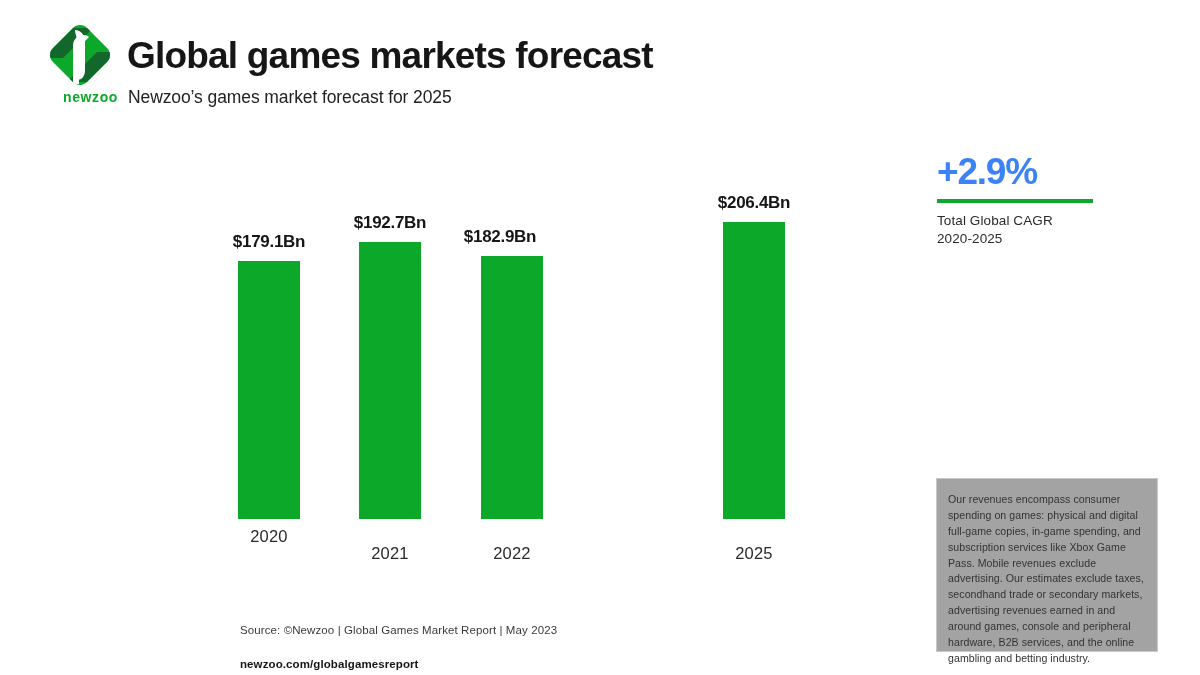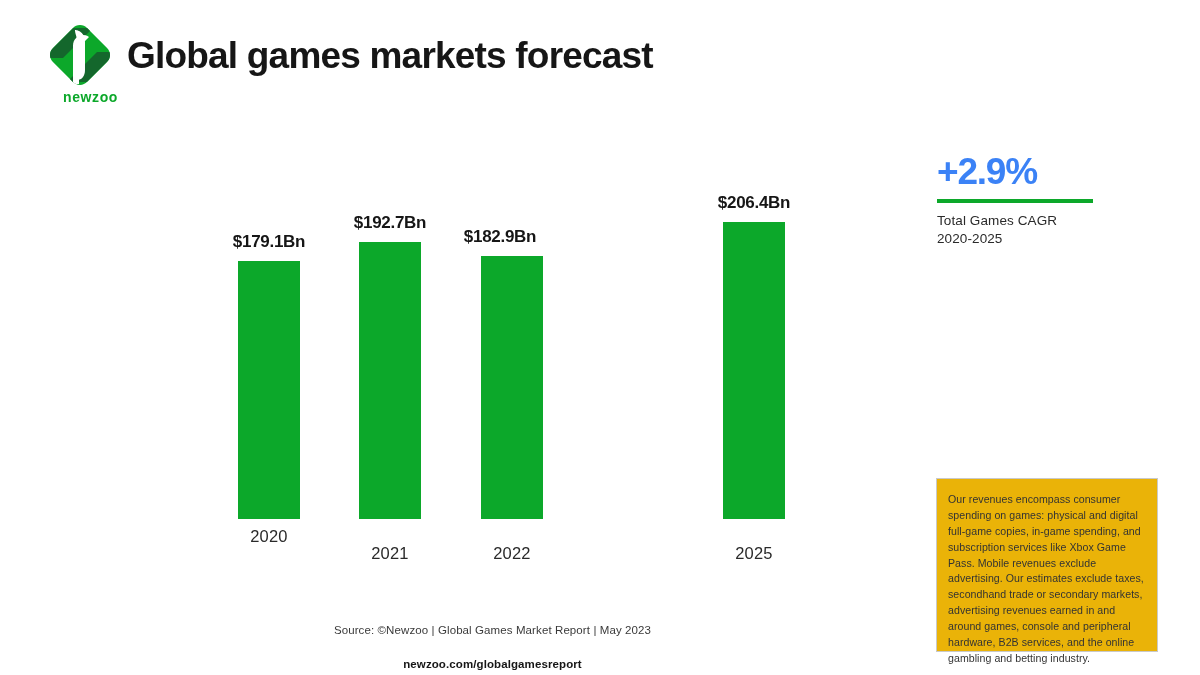--- a/index.html
+++ b/index.html
@@ -130,40 +130,39 @@
 
   
   #footnote-box {
     position: absolute;
     left: 936px;
     top: 478px;
     width: 222px;
     height: 174px;
     border: 1px solid #c9c9c9;
     box-sizing: border-box;
-    background: #eab308;
+    background: #a3a3a3;
   }
   #footnote-text {
     position: absolute;
     left: 11px;
     top: 13px;
     width: 200px;
     font-size: 10.6px;
     line-height: 1.5;
     color: #333333;
     letter-spacing: 0.05px;
   }
 
   
   #source-block {
     position: absolute;
     left: 240px;
     top: 624px;
     width: 505px;
-    text-align: center;
   }
   #source-line {
     font-size: 11.5px;
     color: #3a3a3a;
     letter-spacing: 0.1px;
   }
   #source-url {
     margin-top: 22px;
     font-size: 11.5px;
     font-weight: bold;
@@ -193,40 +192,41 @@
         <path d="M24 60 L24 22 C24 15 29 11 34 11 C38 11 40 13 40 13
                  L34 19 C32 18 30 19 30 22 L30 60 Z" fill="#ffffff"></path>
         <path d="M31 3 L31 59 L38 52 L38 10 Z" fill="#ffffff" opacity="0"></path>
         <path d="M26 6 C26 6 36 6 36 18 L36 46 C36 52 33 56 28 56 L28 18 C28 12 26 10 26 6 Z" fill="#ffffff"></path>
       </g>
     </svg>
     <div id="logo-wordmark">newzoo</div>
   </div>
 
   <div id="page-title">Global games markets forecast</div>
+  <div id="page-subtitle">Newzoo’s games market forecast for 2025</div>
 
   <div id="chart-area">
       <div class="bar-rect" style="left: 238px; top: 261px; width: 62px; height: 258px; background: rgb(12, 168, 42);"></div>
       <div class="bar-value-label" style="left: 204px; top: 232px; width: 130px;">$179.1Bn</div>
       <div class="bar-tick-label" style="left: 204px; top: 527px; width: 130px;">2020</div>
       <div class="bar-rect" style="left: 359px; top: 242px; width: 62px; height: 277px; background: rgb(12, 168, 42);"></div>
       <div class="bar-value-label" style="left: 325px; top: 213px; width: 130px;">$192.7Bn</div>
       <div class="bar-tick-label" style="left: 325px; top: 544px; width: 130px;">2021</div>
       <div class="bar-rect" style="left: 481px; top: 256px; width: 62px; height: 263px; background: rgb(12, 168, 42);"></div>
       <div class="bar-value-label" style="left: 435px; top: 227px; width: 130px;">$182.9Bn</div>
       <div class="bar-tick-label" style="left: 447px; top: 544px; width: 130px;">2022</div>
       <div class="bar-rect" style="left: 723px; top: 222px; width: 62px; height: 297px; background: rgb(12, 168, 42);"></div>
       <div class="bar-value-label" style="left: 689px; top: 193px; width: 130px;">$206.4Bn</div>
       <div class="bar-tick-label" style="left: 689px; top: 544px; width: 130px;">2025</div>
     </div>
 
   <div id="cagr-block">
     <div id="cagr-value">+2.9%</div>
     <div id="cagr-rule"></div>
-    <div class="cagr-caption">Total Games CAGR</div>
+    <div class="cagr-caption">Total Global CAGR</div>
     <div class="cagr-caption">2020-2025</div>
   </div>
 
   <div id="footnote-box">
     <div id="footnote-text">Our revenues encompass consumer spending on games: physical and digital full-game copies, in-game spending, and subscription services like Xbox Game Pass. Mobile revenues exclude advertising. Our estimates exclude taxes, secondhand trade or secondary markets, advertising revenues earned in and around games, console and peripheral hardware, B2B services, and the online gambling and betting industry.</div>
   </div>
 
   <div id="source-block">
     <div id="source-line">Source: ©Newzoo | Global Games Market Report | May 2023</div>
     <div id="source-url">newzoo.com/globalgamesreport</div>

